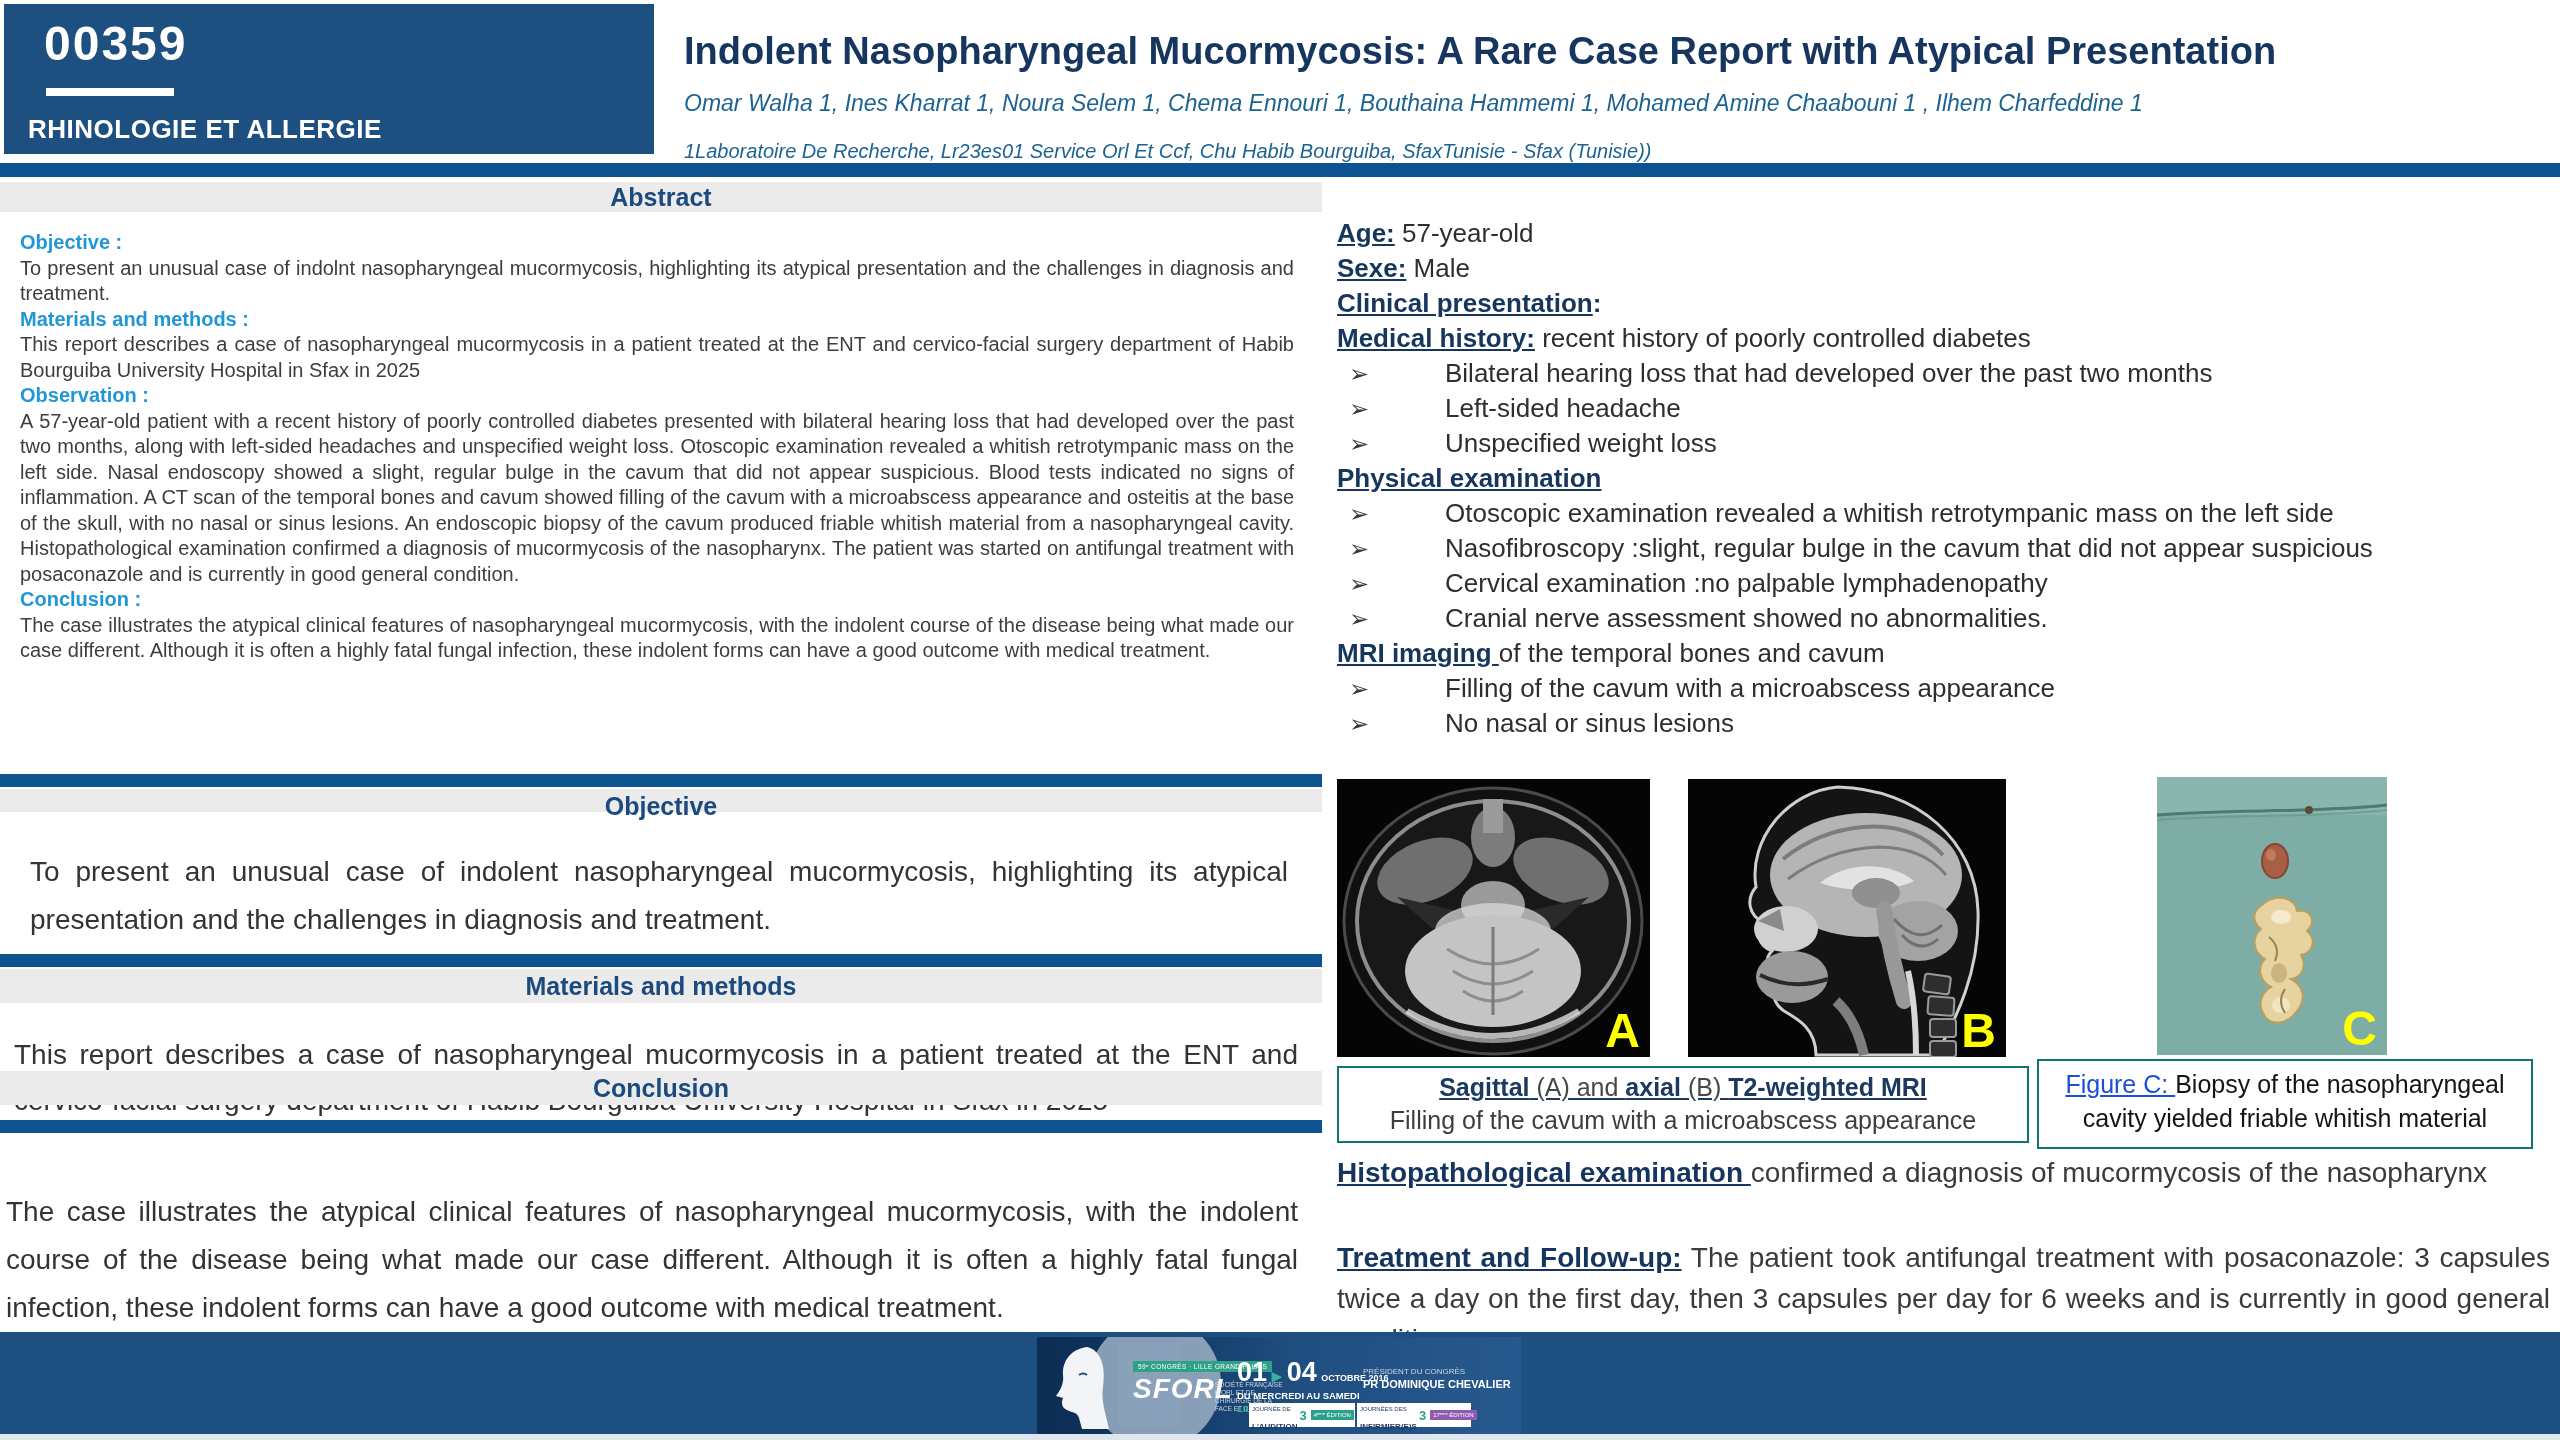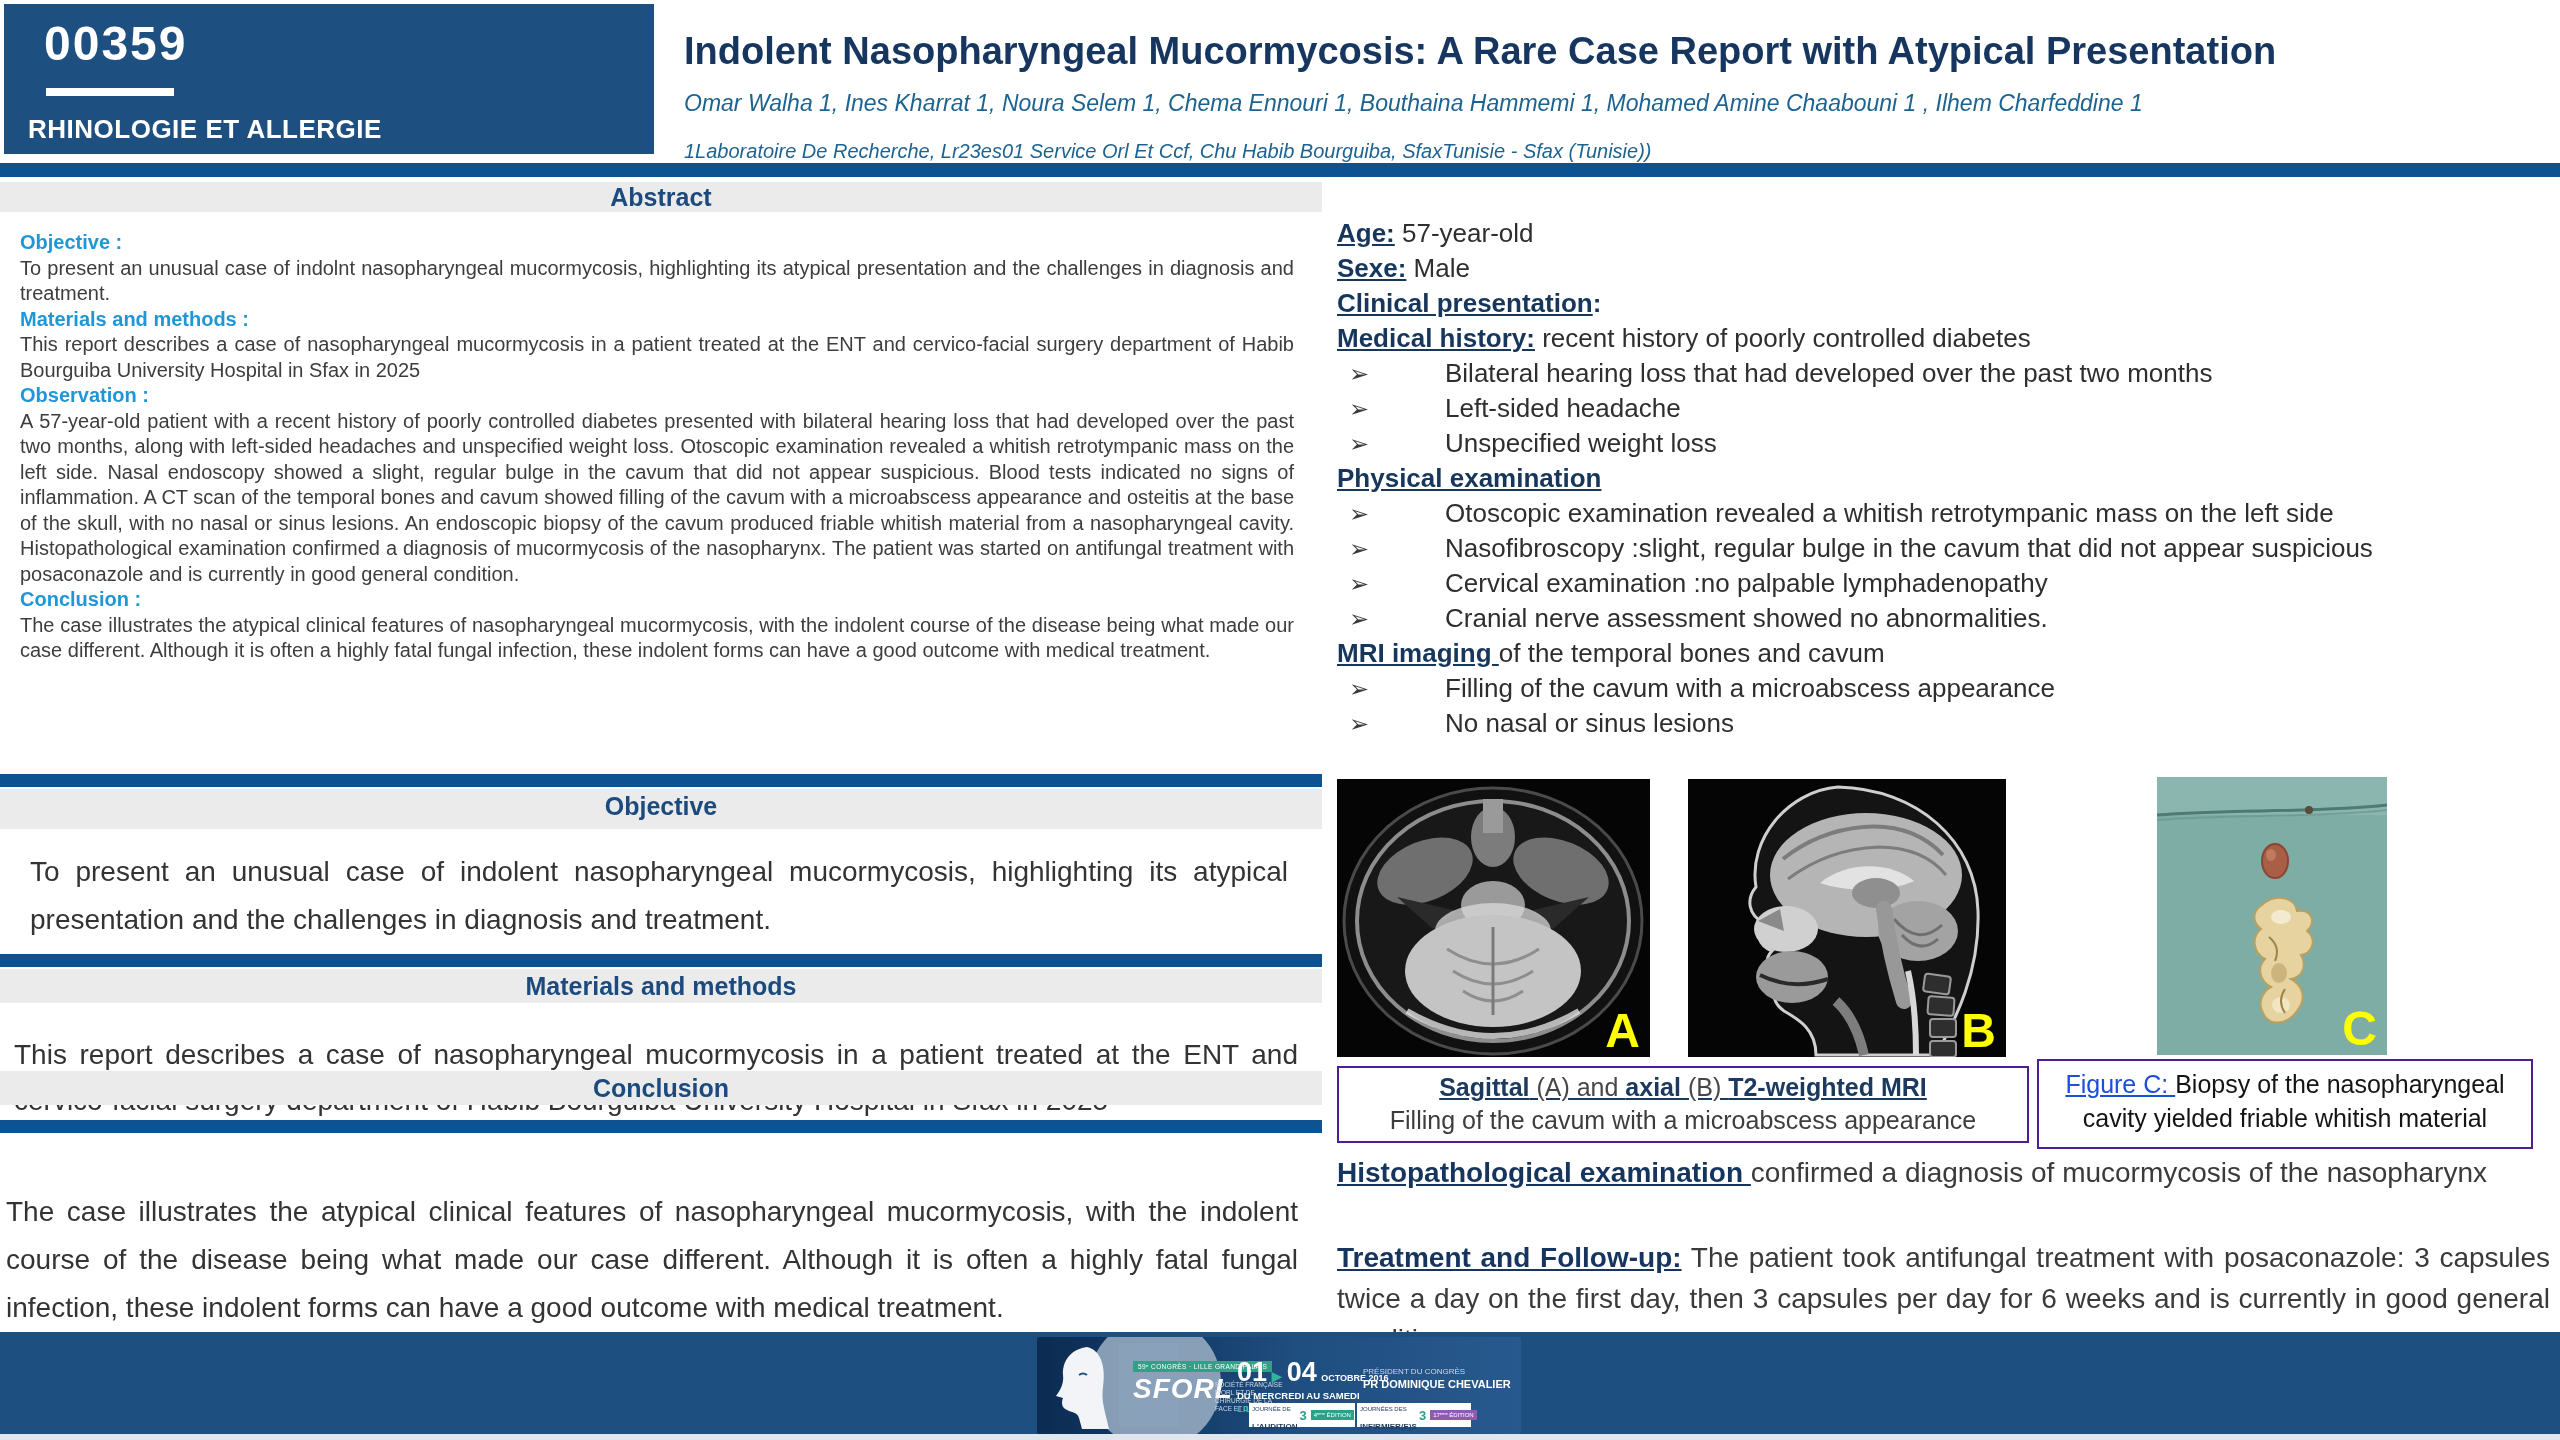--- a/index.html
+++ b/index.html
@@ -14,21 +14,21 @@
   .title-block{position:absolute;left:684px;top:12px;width:1866px;}
   .poster-title{font-size:38px;font-weight:bold;color:#16365f;line-height:46px;margin-top:16px;}
   .poster-authors{margin-top:16px;font-size:23px;font-style:italic;color:#1d6391;}
   .poster-affil{margin-top:23px;font-size:20px;font-style:italic;color:#1d6391;}
   .top-rule{position:absolute;left:0;top:163px;width:2560px;height:14px;background:#0d5291;}
 
   
   .sec-head{position:absolute;background:#ebebeb;color:#1b4a7e;font-weight:bold;font-size:25px;text-align:center;}
   #head-abstract{left:0;top:182px;width:1322px;height:30px;line-height:30px;}
   #head-observation{left:1334px;top:182px;width:1226px;height:30px;line-height:30px;}
-  #head-objective{left:0;top:789px;width:1322px;height:40px;line-height:34px;}
+  #head-objective{left:0;top:789px;width:1322px;height:23px;line-height:34px;}
   #head-methods{left:0;top:969px;width:1322px;height:34px;line-height:34px;}
   #head-conclusion{left:0;top:1071px;width:1322px;height:34px;line-height:34px;}
   .bar{position:absolute;left:0;width:1322px;height:13px;background:#0d5291;}
   #bar-obj{top:774px;} #bar-met{top:954px;} #bar-con{top:1120px;}
 
   
   .abstract-body{position:absolute;left:20px;top:230px;width:1274px;font-size:20px;line-height:25.5px;color:#3d3d3d;text-align:justify;}
   .ab-h{color:#1f97d7;font-weight:bold;text-align:left;}
 
   
@@ -47,21 +47,21 @@
   .b-text{flex:1;white-space:nowrap;}
 
   
   .fig{position:absolute;overflow:hidden;}
   #fig-a{left:1337px;top:779px;width:313px;height:278px;background:#000;}
   #fig-b{left:1688px;top:779px;width:318px;height:278px;background:#000;}
   #fig-c{left:2157px;top:777px;width:230px;height:278px;background:#7eada6;}
   .fig svg{position:absolute;left:0;top:0;}
   .fig-label{position:absolute;right:10px;bottom:0px;font-size:48px;font-weight:bold;color:#ffff00;line-height:52px;}
 
-  .caption-box{position:absolute;border:2px solid #4c1d95;background:#fff;text-align:center;}
+  .caption-box{position:absolute;border:2px solid #0f766e;background:#fff;text-align:center;}
   #cap-ab{left:1337px;top:1066px;width:688px;height:70px;padding-top:3px;}
   .cap-line1{font-size:25px;color:#1c3a60;text-decoration:underline;line-height:33px;}
   .cap-b{font-weight:bold;color:#1c3a60;}
   .cap-r{color:#474747;}
   .cap-line2{font-size:25px;color:#3d3d3d;line-height:32px;}
   #cap-c{left:2037px;top:1059px;width:492px;height:80px;font-size:25px;color:#141414;padding-top:6px;line-height:34px;}
   .cap-c-label{color:#1d4ed8;text-decoration:underline;}
 
   
   .finding{position:absolute;left:1337px;font-size:28px;line-height:41px;color:#3a3a3a;text-align:justify;}

